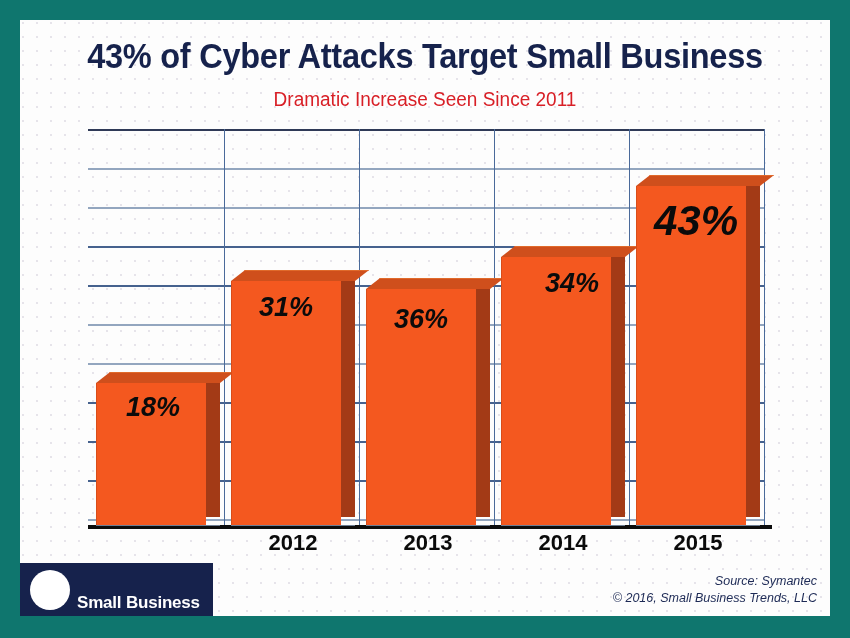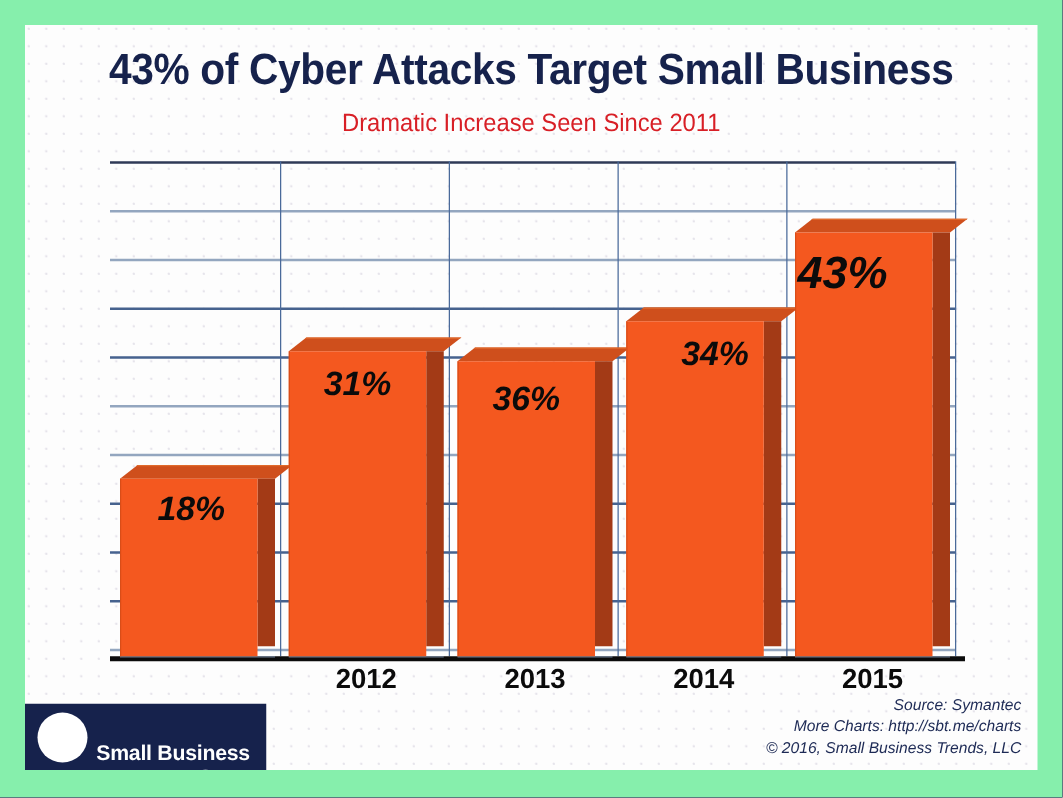--- a/index.html
+++ b/index.html
@@ -11,21 +11,21 @@
     width: 850px;
     height: 638px;
     font-family: "Liberation Sans", sans-serif;
     overflow: hidden;
   }
 
   #infographic {
     position: relative;
     width: 850px;
     height: 638px;
-    background: #86efac;
+    background: #0f766e;
     box-sizing: border-box;
   }
 
   
   #card {
     position: absolute;
     left: 20px;
     top: 20px;
     width: 810px;
     height: 596px;
@@ -281,39 +281,38 @@
         <div class="side" style="height:260px"></div>
         <div class="front" style="height:268px"></div>
         <div class="bar-value" style="left:44px; top:20px; font-size:27px">34%</div>
       </div>
 
       <div class="bar" style="left:548px; width:110px; height:348px">
         <div class="floor" style="width:124px"></div>
         <div class="top-skew" style="bottom:339px; width:124px"></div>
         <div class="side" style="height:331px"></div>
         <div class="front" style="height:339px"></div>
-        <div class="bar-value" style="left:2px; top:20px; font-size:36px">43%</div>
+        <div class="bar-value" style="left:18px; top:20px; font-size:42px">43%</div>
       </div>
 
       <div class="axis-line"></div>
 
       <div class="xlabel" style="left:143px; top:401px; width:124px">2012</div>
       <div class="xlabel" style="left:278px; top:401px; width:124px">2013</div>
       <div class="xlabel" style="left:413px; top:401px; width:124px">2014</div>
       <div class="xlabel" style="left:548px; top:401px; width:124px">2015</div>
     </div>
 
     <div id="logo-band">
       <div id="logo-circle"></div>
       <div id="logo-text">
         <span id="logo-line1">Small Business</span>
         <span id="logo-line2">TRENDS</span>
       </div>
     </div>
 
     <div id="source">
       <div>Source: Symantec</div>
-      <div>More Charts: http://sbt.me/charts</div>
       <div>© 2016, Small Business Trends, LLC</div>
     </div>
 
   </div>
 </div>
 
 </body></html>

